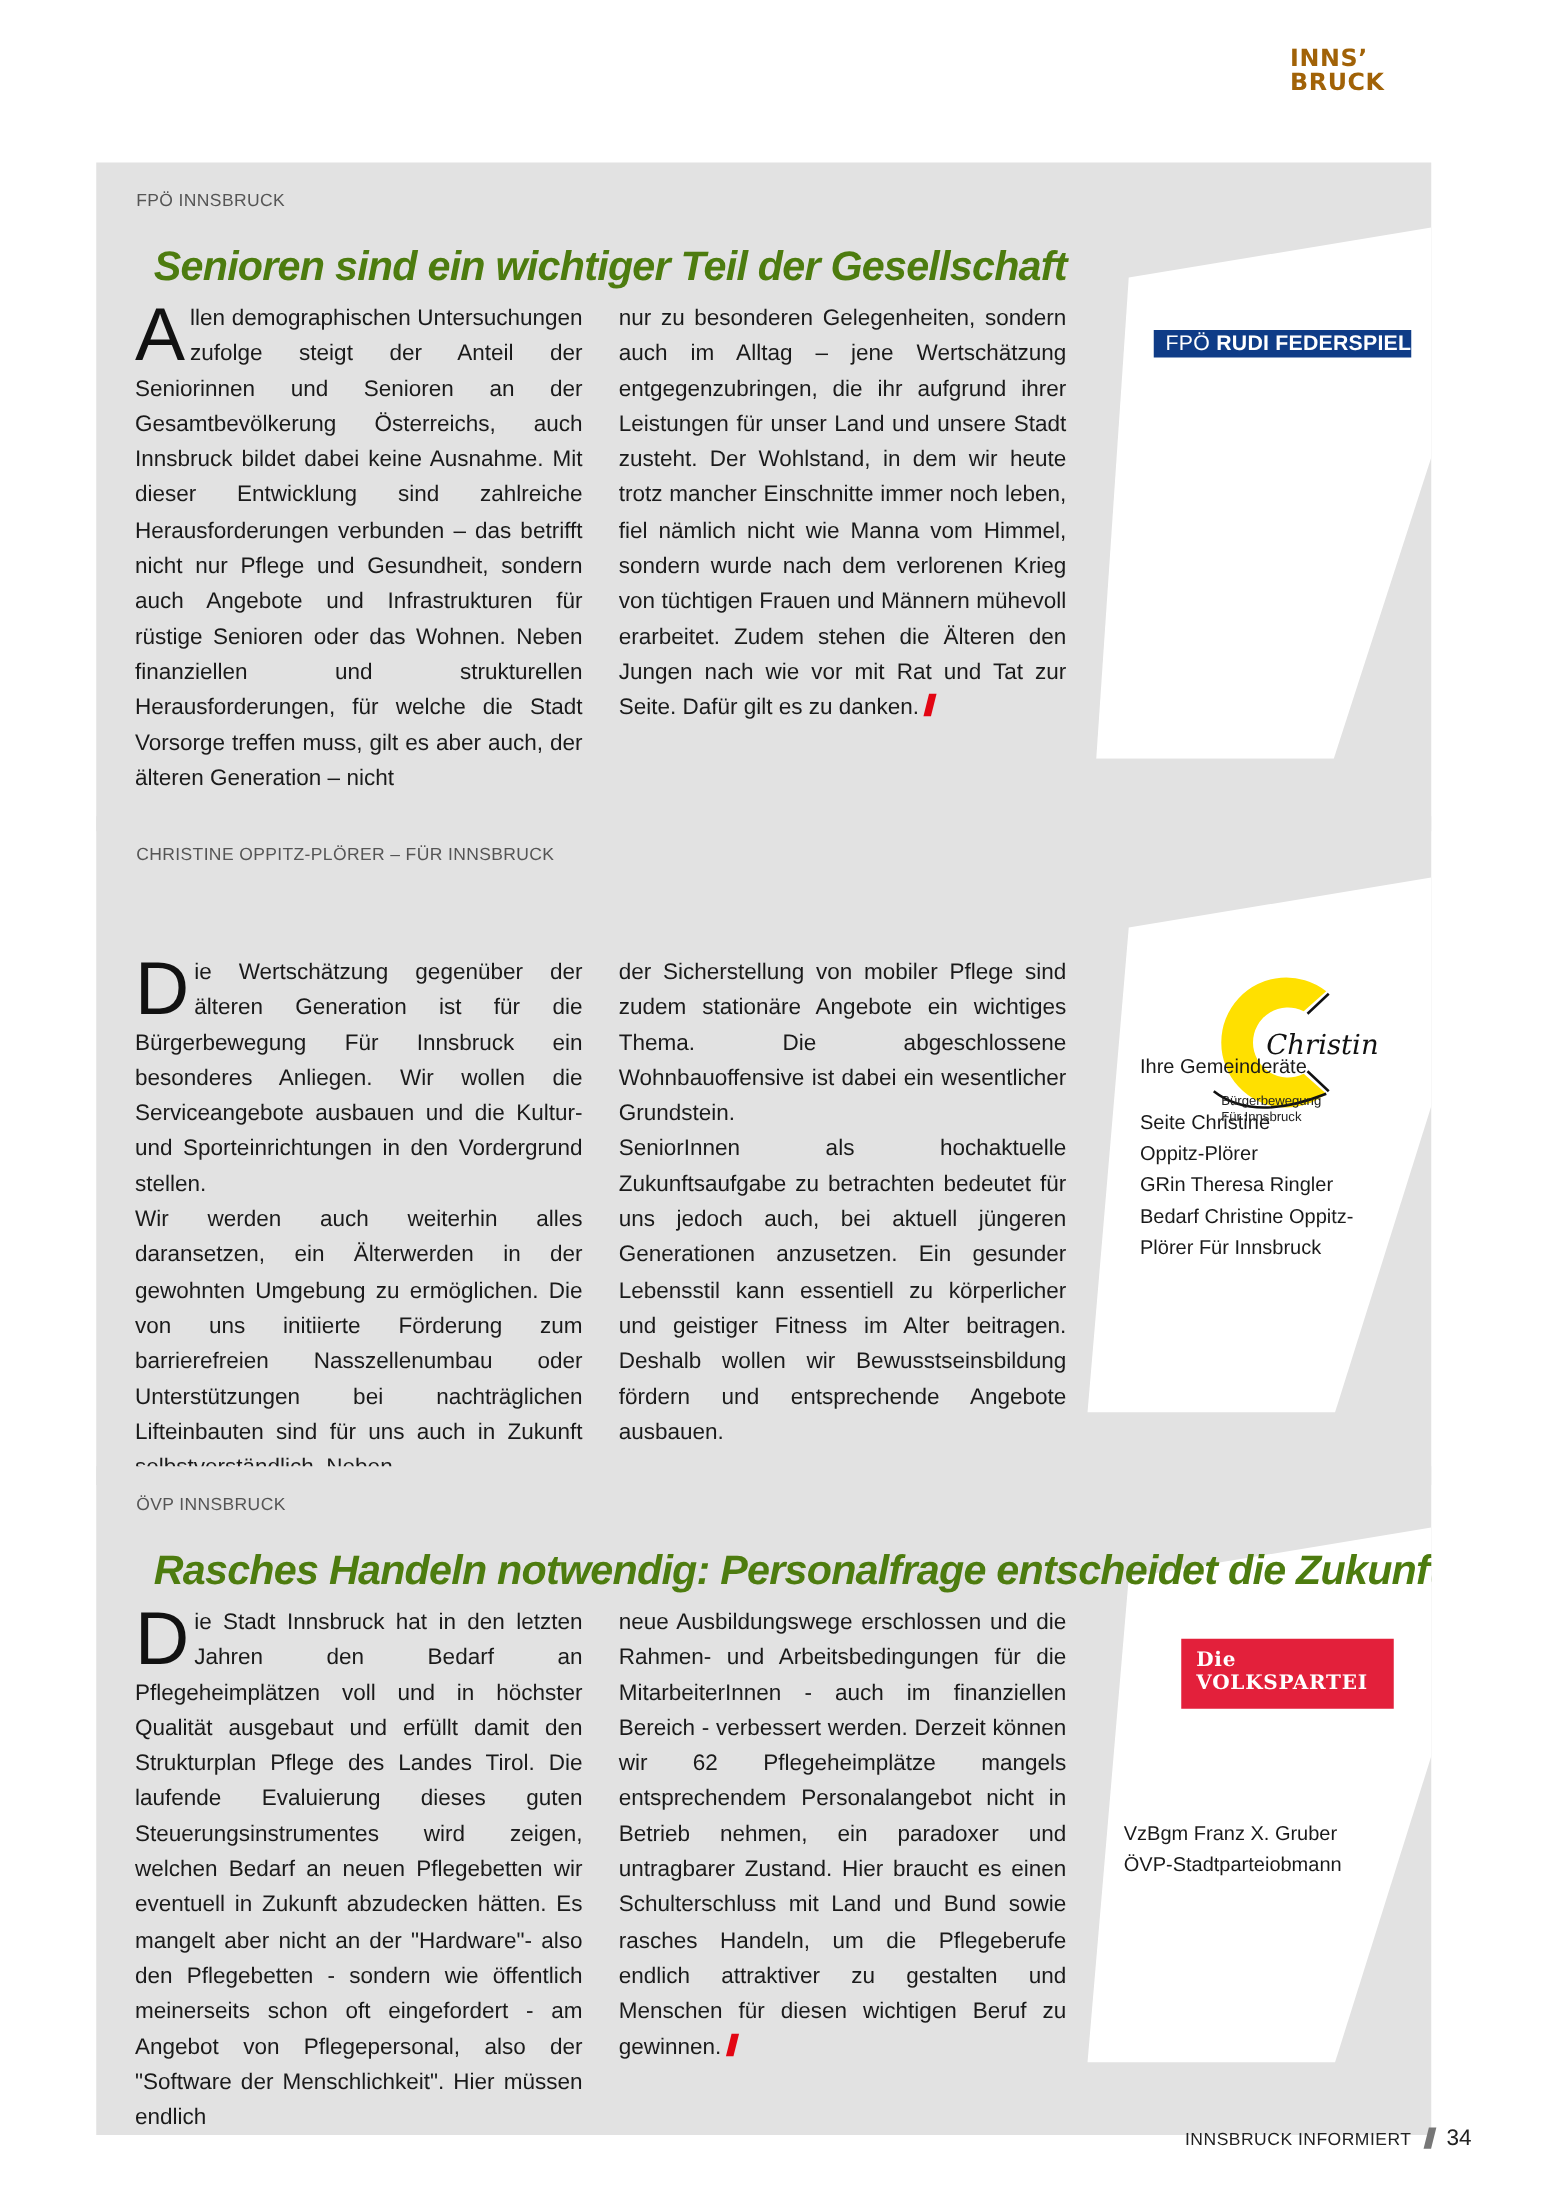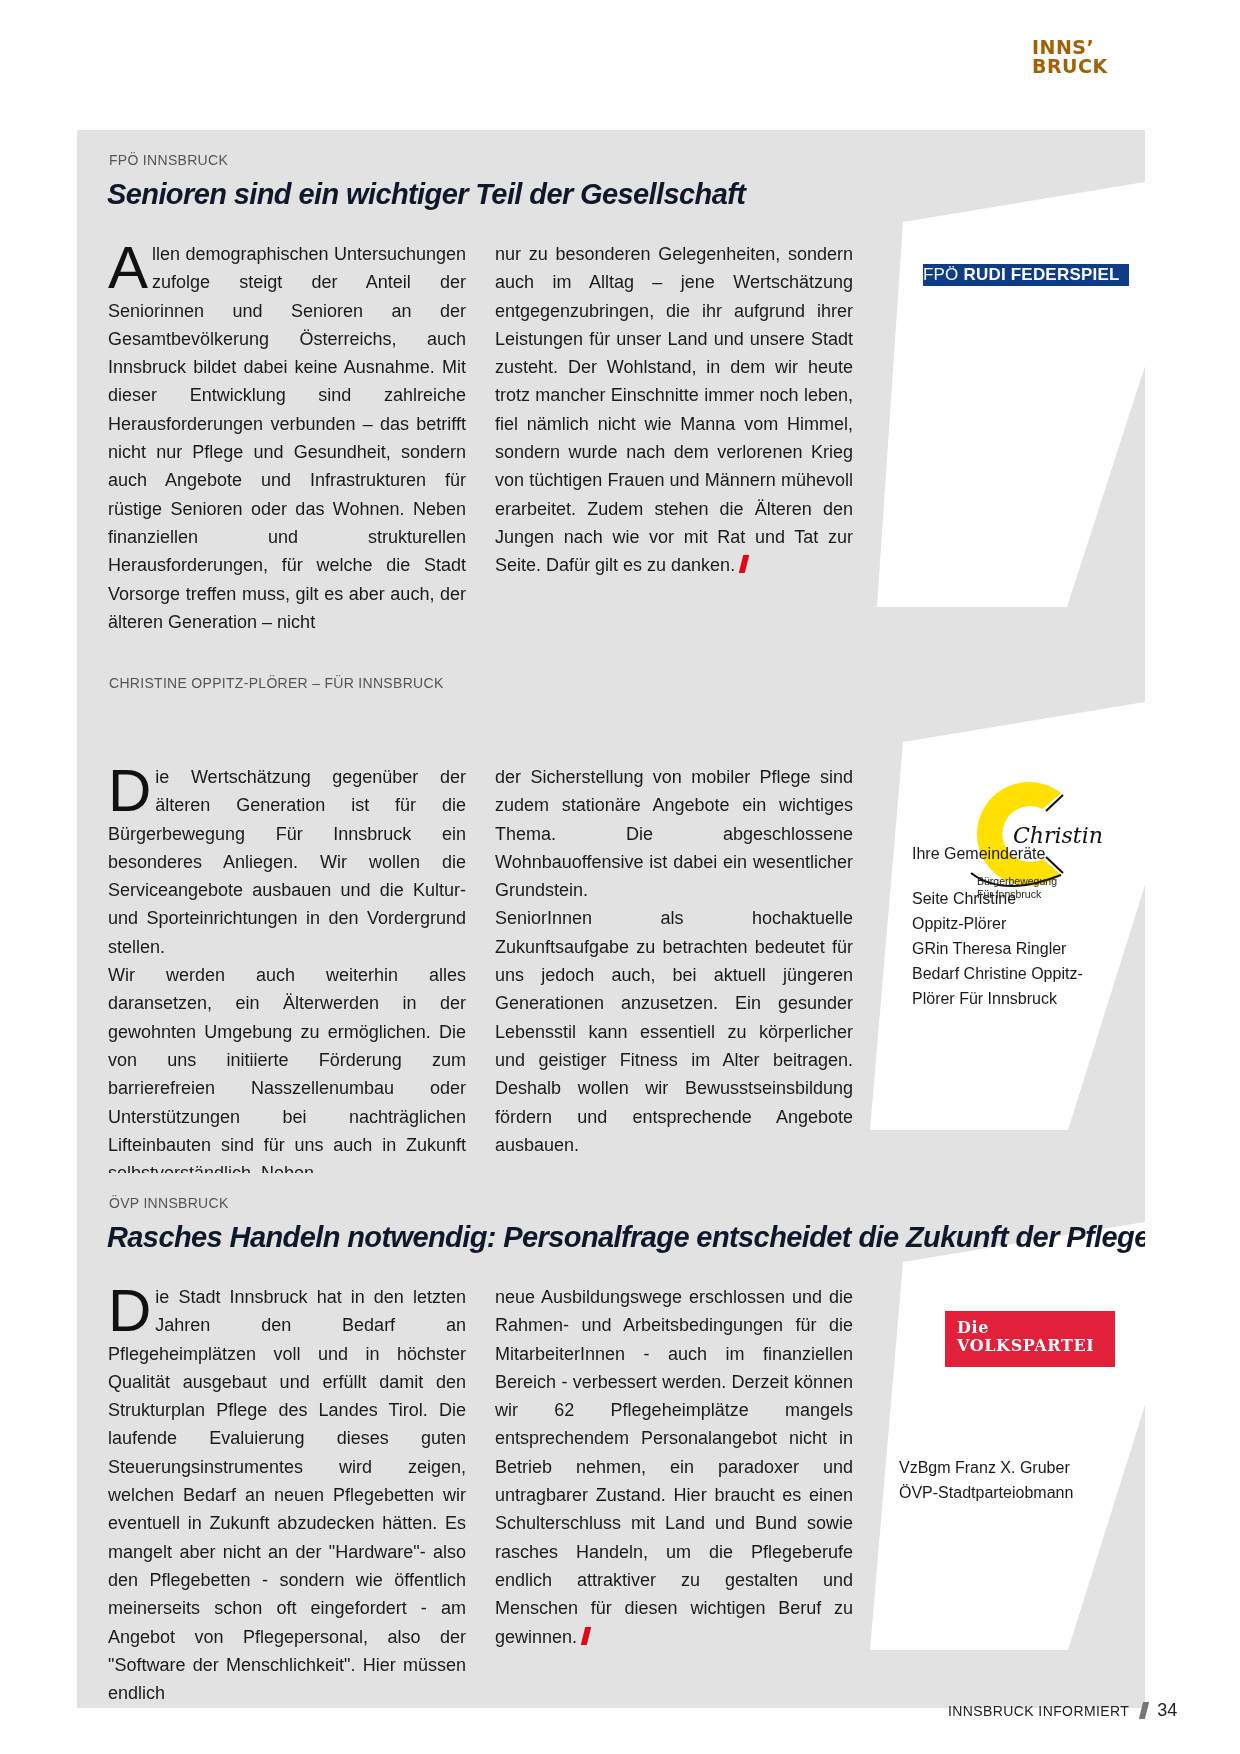--- a/index.html
+++ b/index.html
@@ -8,38 +8,38 @@
 
   .brand { position: absolute; left: 1032px; top: 38px; font-family: "DejaVu Sans", sans-serif;
            font-weight: 900; font-size: 19px; line-height: 19px; letter-spacing: 0.5px; color: #a16207; }
   .brand span { display: block; }
 
   .section { position: absolute; left: 77px; width: 1068px; height: 535px; background: #e2e2e2; overflow: hidden; }
   .section svg.cut { position: absolute; left: 0; top: 0; width: 1068px; height: 477px; }
 
   .tag { position: absolute; left: 32px; top: 22px; font-size: 14px; letter-spacing: 0.3px;
          color: #555; text-transform: uppercase; }
-  .title { position: absolute; left: 30px; top: 48px; margin: 0; font-size: 29px; font-weight: bold;
-           font-style: italic; color: #0f172a; letter-spacing: -0.6px; white-space: nowrap; }
+  .title { position: absolute; left: 30px; top: 48px; margin: 16px; font-size: 33px; font-weight: bold;
+           font-style: italic; color: #4d7c0f; letter-spacing: -0.6px; white-space: nowrap; }
 
   .col { position: absolute; top: 110px; width: 358px; font-size: 18px; line-height: 28.3px;
          text-align: justify; hyphens: manual; color: #1a1a1a; }
   .col1 { left: 31px; }
   .col2 { left: 418px; }
   .col p { margin: 0; }
   .dropcap { float: left; font-size: 60px; line-height: 50px; margin: 3px 4px 0 0; font-weight: normal; color: #111; }
   .endmark { display: inline-block; width: 6px; height: 18px; background: #e30613;
              transform: skewX(-14deg); margin-left: 6px; vertical-align: -2px; }
 
   .aside { position: absolute; left: 828px; top: 95px; width: 220px; font-size: 16px; line-height: 25px; color: #1a1a1a; }
   .aside p { margin: 0; }
 
   
   .fpo-logo { position: absolute; left: 846px; top: 134px; width: 206px; height: 22px; background: #0f3c87;
-              color: #fff; font-size: 17px; font-weight: bold; line-height: 22px; text-align: left;
+              color: #fff; font-size: 17px; font-weight: bold; line-height: 22px; text-align: right;
               letter-spacing: 0.2px; white-space: nowrap; }
   .fpo-logo .light { font-weight: normal; }
 
   
   .christine-logo { position: absolute; left: 866px; top: 110px; width: 160px; height: 150px; }
   .christine-sub { position: absolute; left: 900px; top: 222px; font-size: 10.5px; line-height: 13px; color: #222; }
 
   
   .ovp-logo { position: absolute; left: 868px; top: 138px; width: 170px; height: 56px; background: #e3203b;
               color: #fff; font-family: "DejaVu Serif", serif; font-weight: bold; font-size: 16px;

